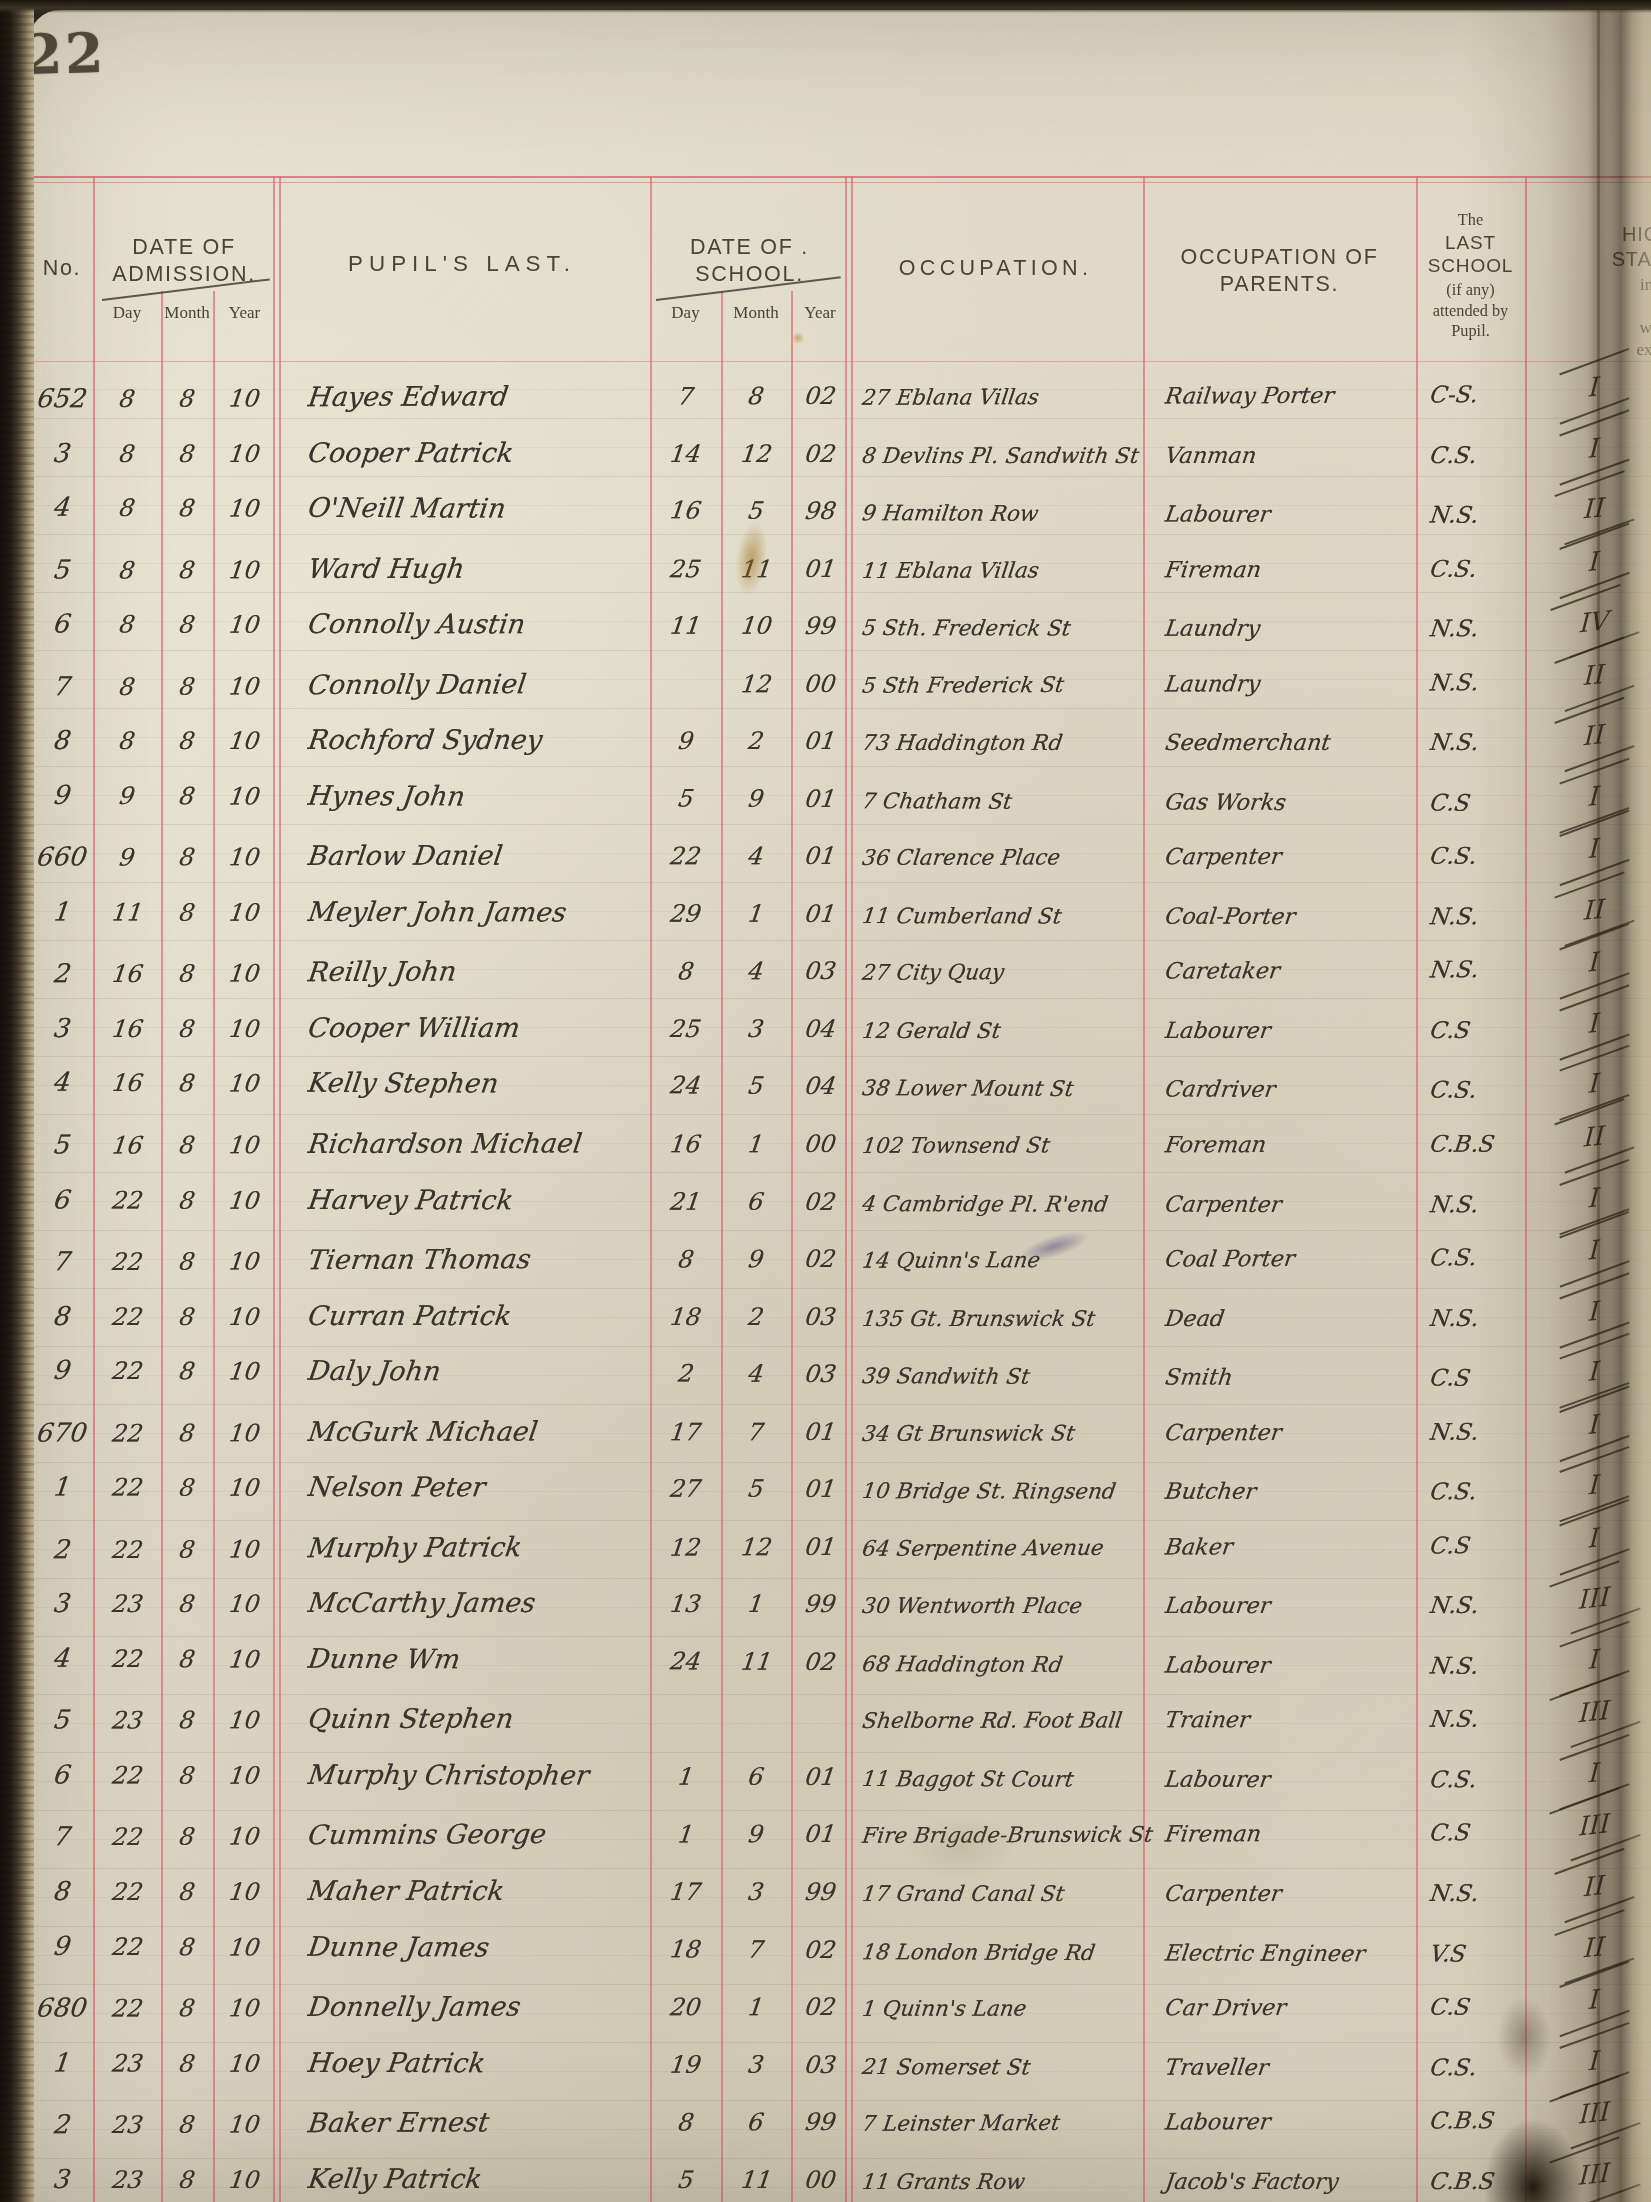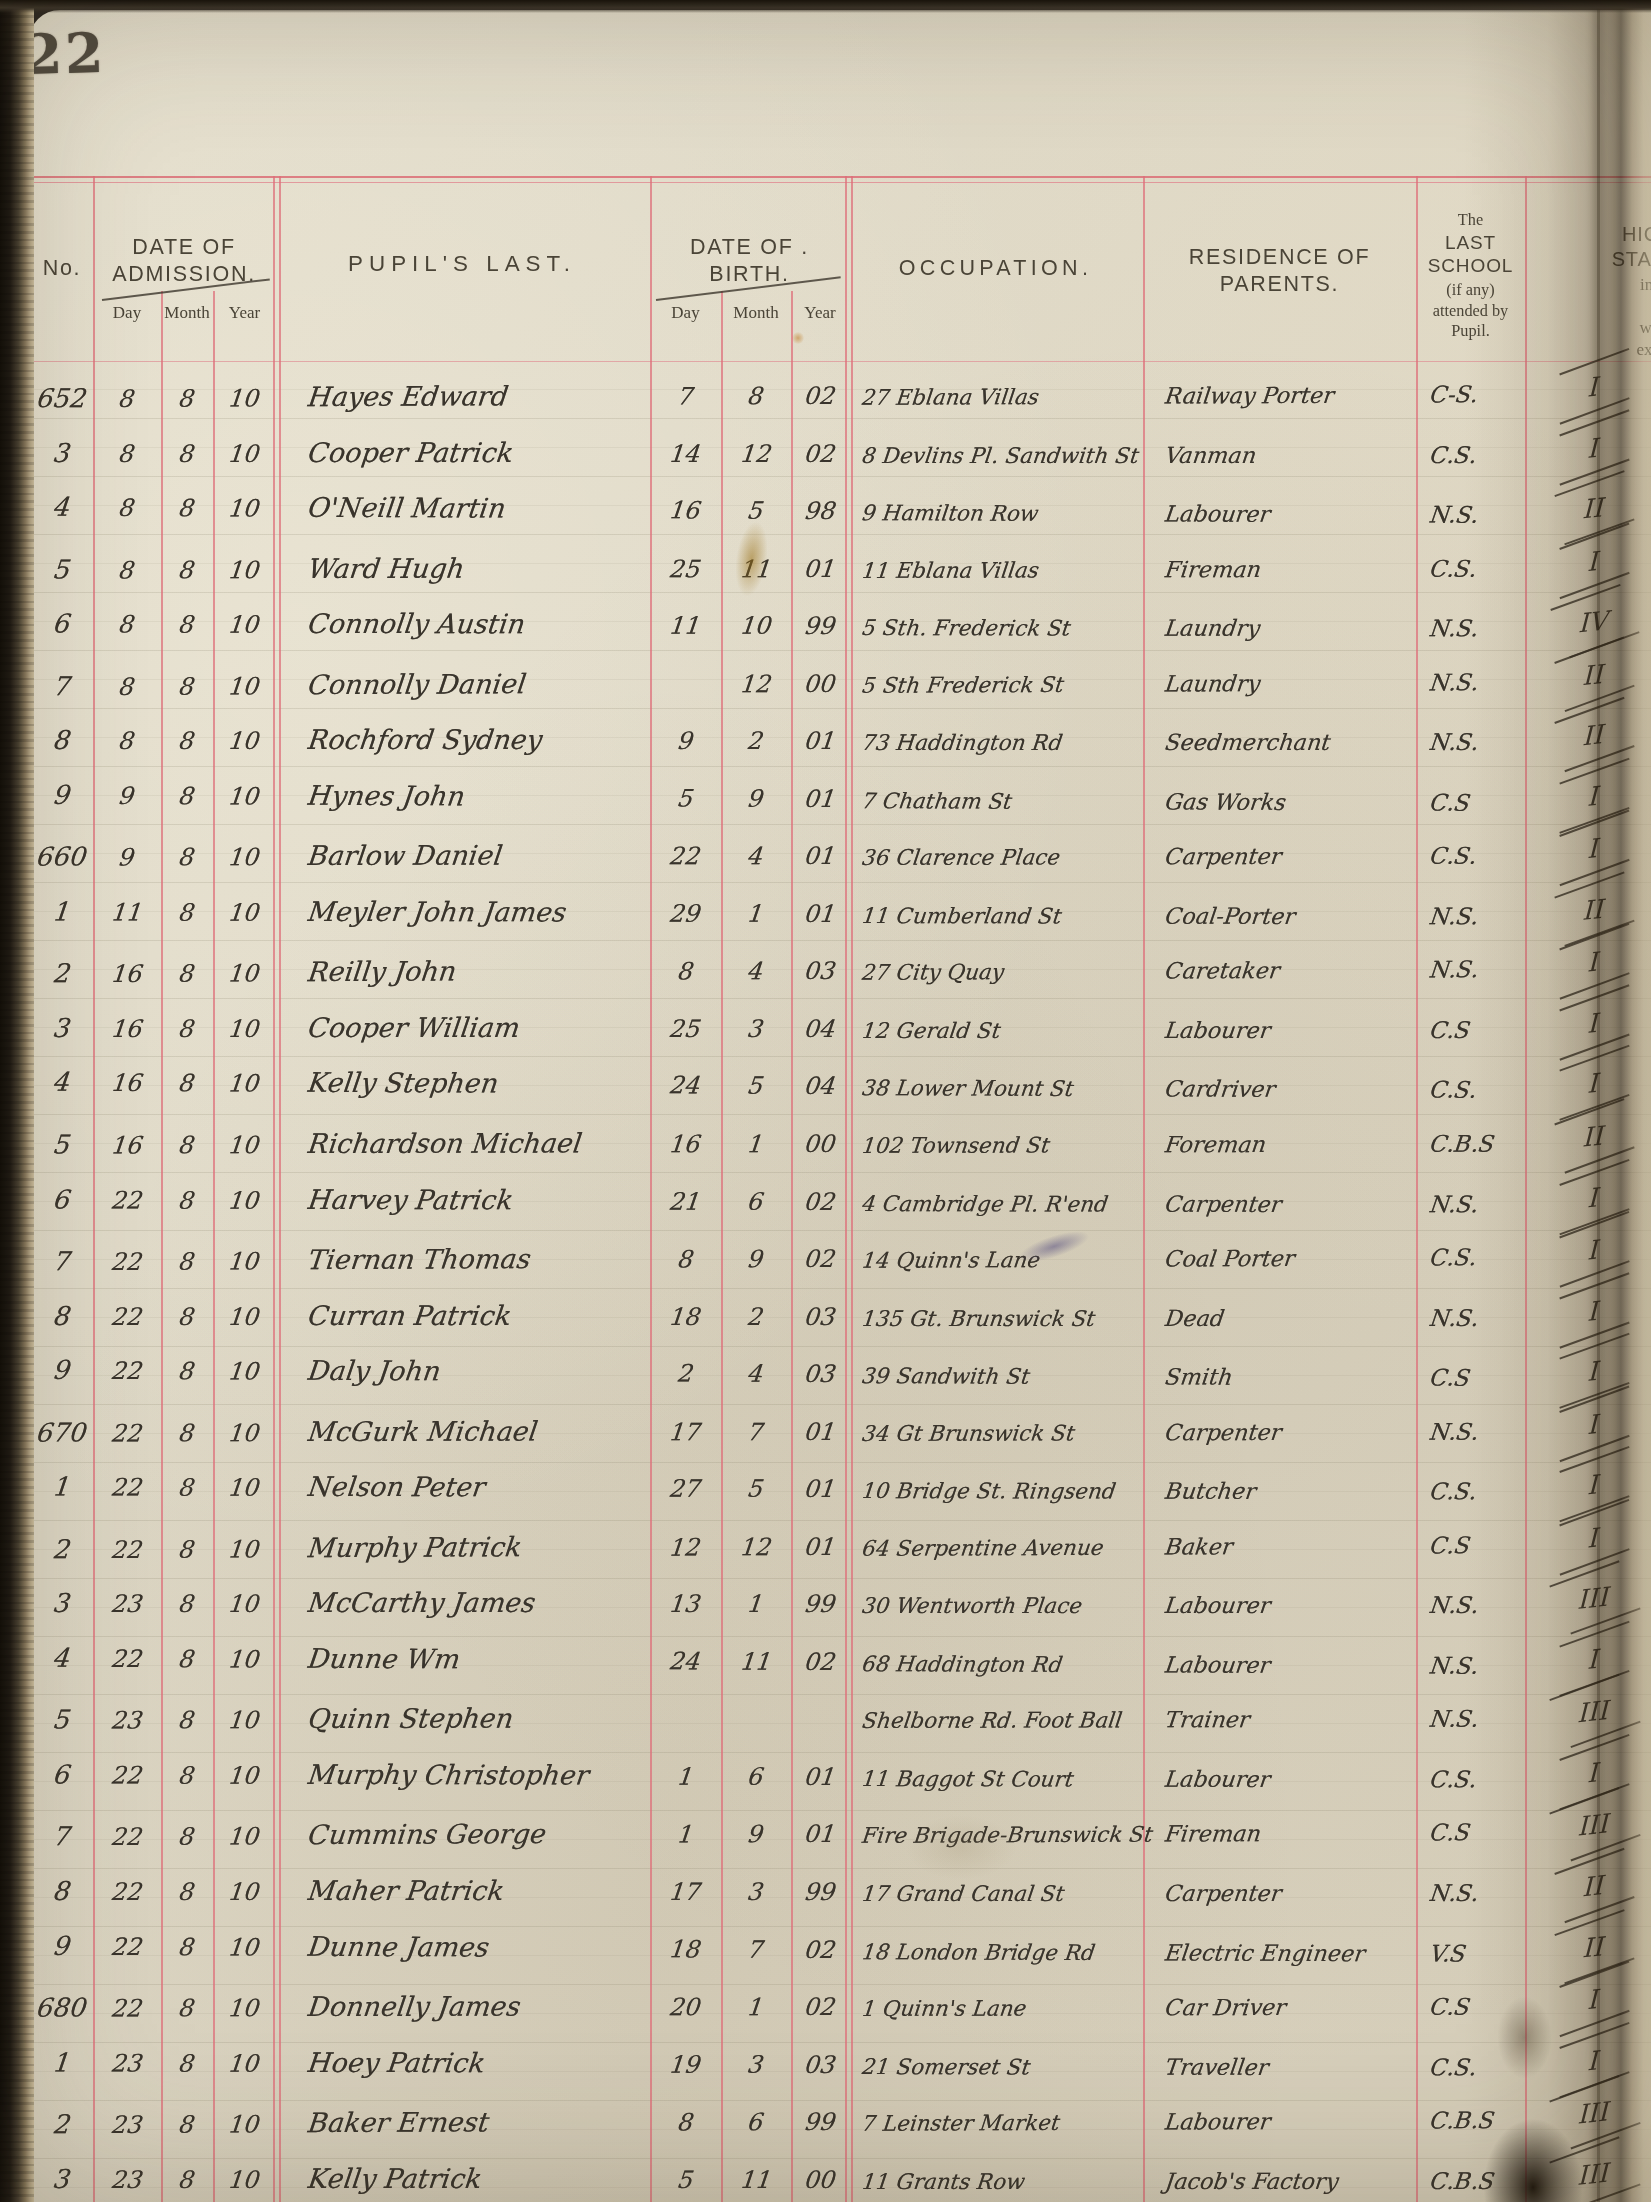--- a/index.html
+++ b/index.html
@@ -114,23 +114,23 @@
     </div>
 
   <div class="diag" style="left:102px;top:299px;width:169px;transform:rotate(-7deg)"></div>
   <div class="diag" style="left:656px;top:299px;width:186px;transform:rotate(-7deg)"></div>
 
   <div class="ph h-main" style="left:31px;width:62px;top:255px">No.</div>
   <div class="ph h-main" style="left:93px;width:182px;top:234px">DATE OF
 ADMISSION.</div>
   <div class="ph h-name" style="left:275px;width:374px;top:251px">PUPIL'S LAST.</div>
   <div class="ph h-main" style="left:650px;width:199px;top:234px">DATE OF .
-BIRTH.</div>
+SCHOOL.</div>
   <div class="ph h-res" style="left:848px;width:295px;top:256px">OCCUPATION.</div>
-  <div class="ph h-main" style="left:1143px;width:273px;top:244px">RESIDENCE OF
+  <div class="ph h-main" style="left:1143px;width:273px;top:244px">OCCUPATION OF
 PARENTS.</div>
 
   <div class="ph h-dmy" style="left:93px;width:68px;top:303px">Day</div>
   <div class="ph h-dmy" style="left:161px;width:52px;top:303px">Month</div>
   <div class="ph h-dmy" style="left:213px;width:63px;top:303px">Year</div>
   <div class="ph h-dmy" style="left:650px;width:71px;top:303px">Day</div>
   <div class="ph h-dmy" style="left:721px;width:70px;top:303px">Month</div>
   <div class="ph h-dmy" style="left:791px;width:58px;top:303px">Year</div>
 
   <div class="ph h-serif ls-small" style="left:1418px;width:105px;top:210px">The</div>

